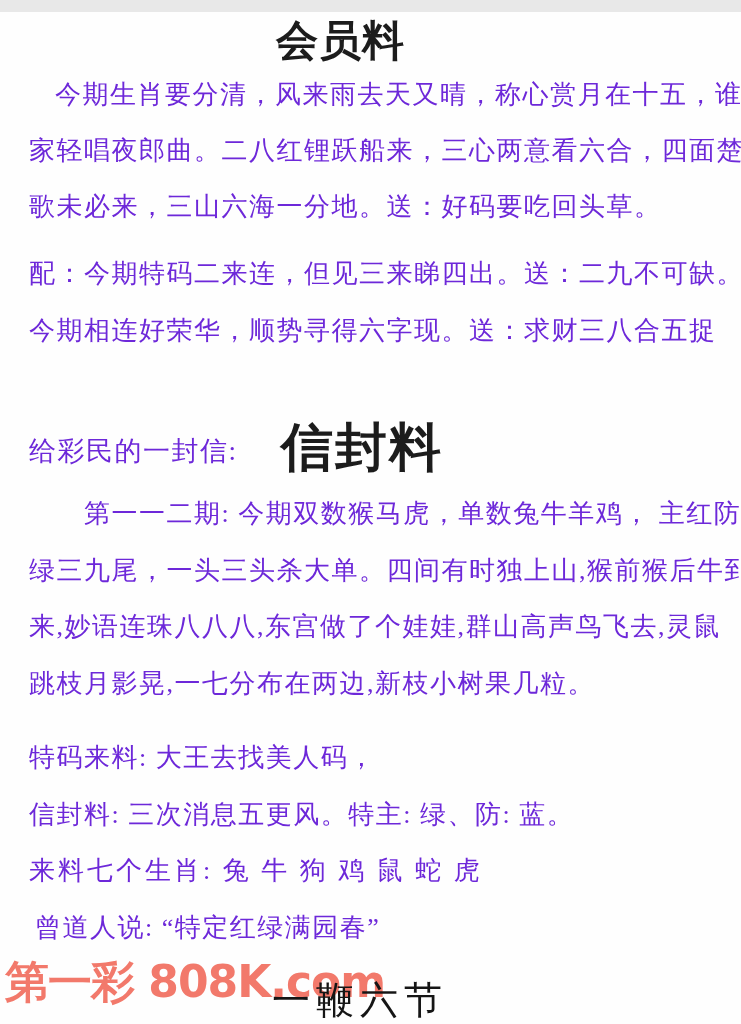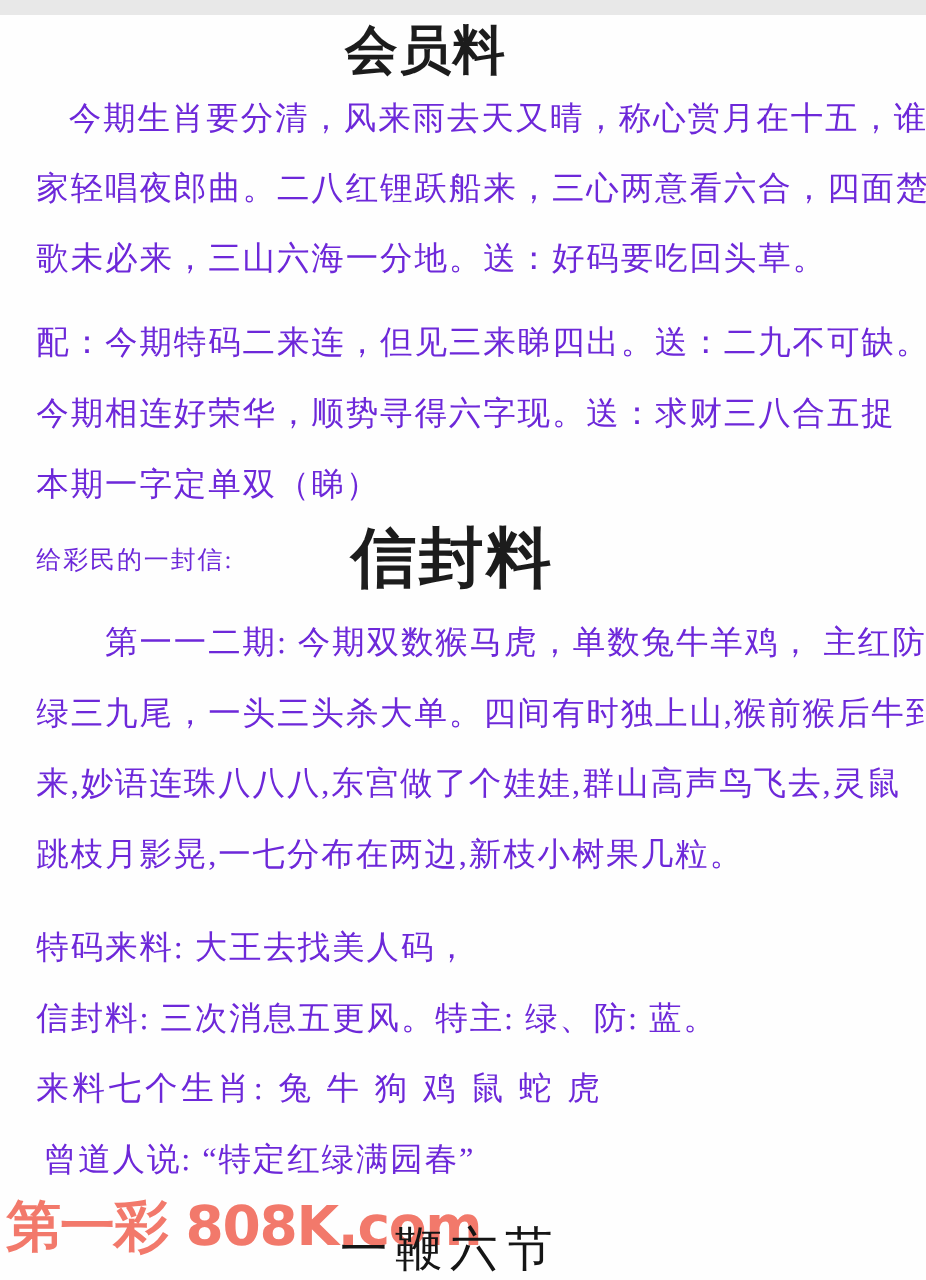--- a/index.html
+++ b/index.html
@@ -35,21 +35,21 @@
     font-weight: 600;
     letter-spacing: 1px;
     white-space: nowrap;
   }
   .m1 { top: 70px;  left: 55px; }
   .m2 { top: 126px; left: 29px; }
   .m3 { top: 182px; left: 29px; }
   .m4 { top: 249px; left: 29px; }
   .m5 { top: 306px; left: 29px; }
   .m6 { top: 363px; left: 29px; }
-  .letter-label { top: 426px; left: 29px; font-size: 20px; }
+  .letter-label { top: 426px; left: 29px; font-size: 27px; }
   .env-heading {
     position: absolute;
     top: 410px;
     left: 281px;
     font-size: 52px;
     line-height: 1;
     font-weight: 600;
     letter-spacing: 2px;
     white-space: nowrap;
   }
@@ -91,21 +91,20 @@
 
 <div class="page">
 
   <div class="doc-title">会员料</div>
 
   <div class="line m1">今期生肖要分清，风来雨去天又晴，称心赏月在十五，谁</div>
   <div class="line m2">家轻唱夜郎曲。二八红锂跃船来，三心两意看六合，四面楚</div>
   <div class="line m3">歌未必来，三山六海一分地。送：好码要吃回头草。</div>
   <div class="line m4">配：今期特码二来连，但见三来睇四出。送：二九不可缺。</div>
   <div class="line m5">今期相连好荣华，顺势寻得六字现。送：求财三八合五捉</div>
-  <div class="line m6">本期一字定单双（睇）</div>
 
   <div class="line letter-label">给彩民的一封信:</div>
 
   <div class="env-heading">信封料</div>
 
   <div class="line e1">第一一二期: 今期双数猴马虎，单数兔牛羊鸡， 主红防</div>
   <div class="line e2">绿三九尾，一头三头杀大单。四间有时独上山,猴前猴后牛到</div>
   <div class="line e3">来,妙语连珠八八八,东宫做了个娃娃,群山高声鸟飞去,灵鼠</div>
   <div class="line e4">跳枝月影晃,一七分布在两边,新枝小树果几粒。</div>
   <div class="line e5">特码来料: 大王去找美人码，</div>

